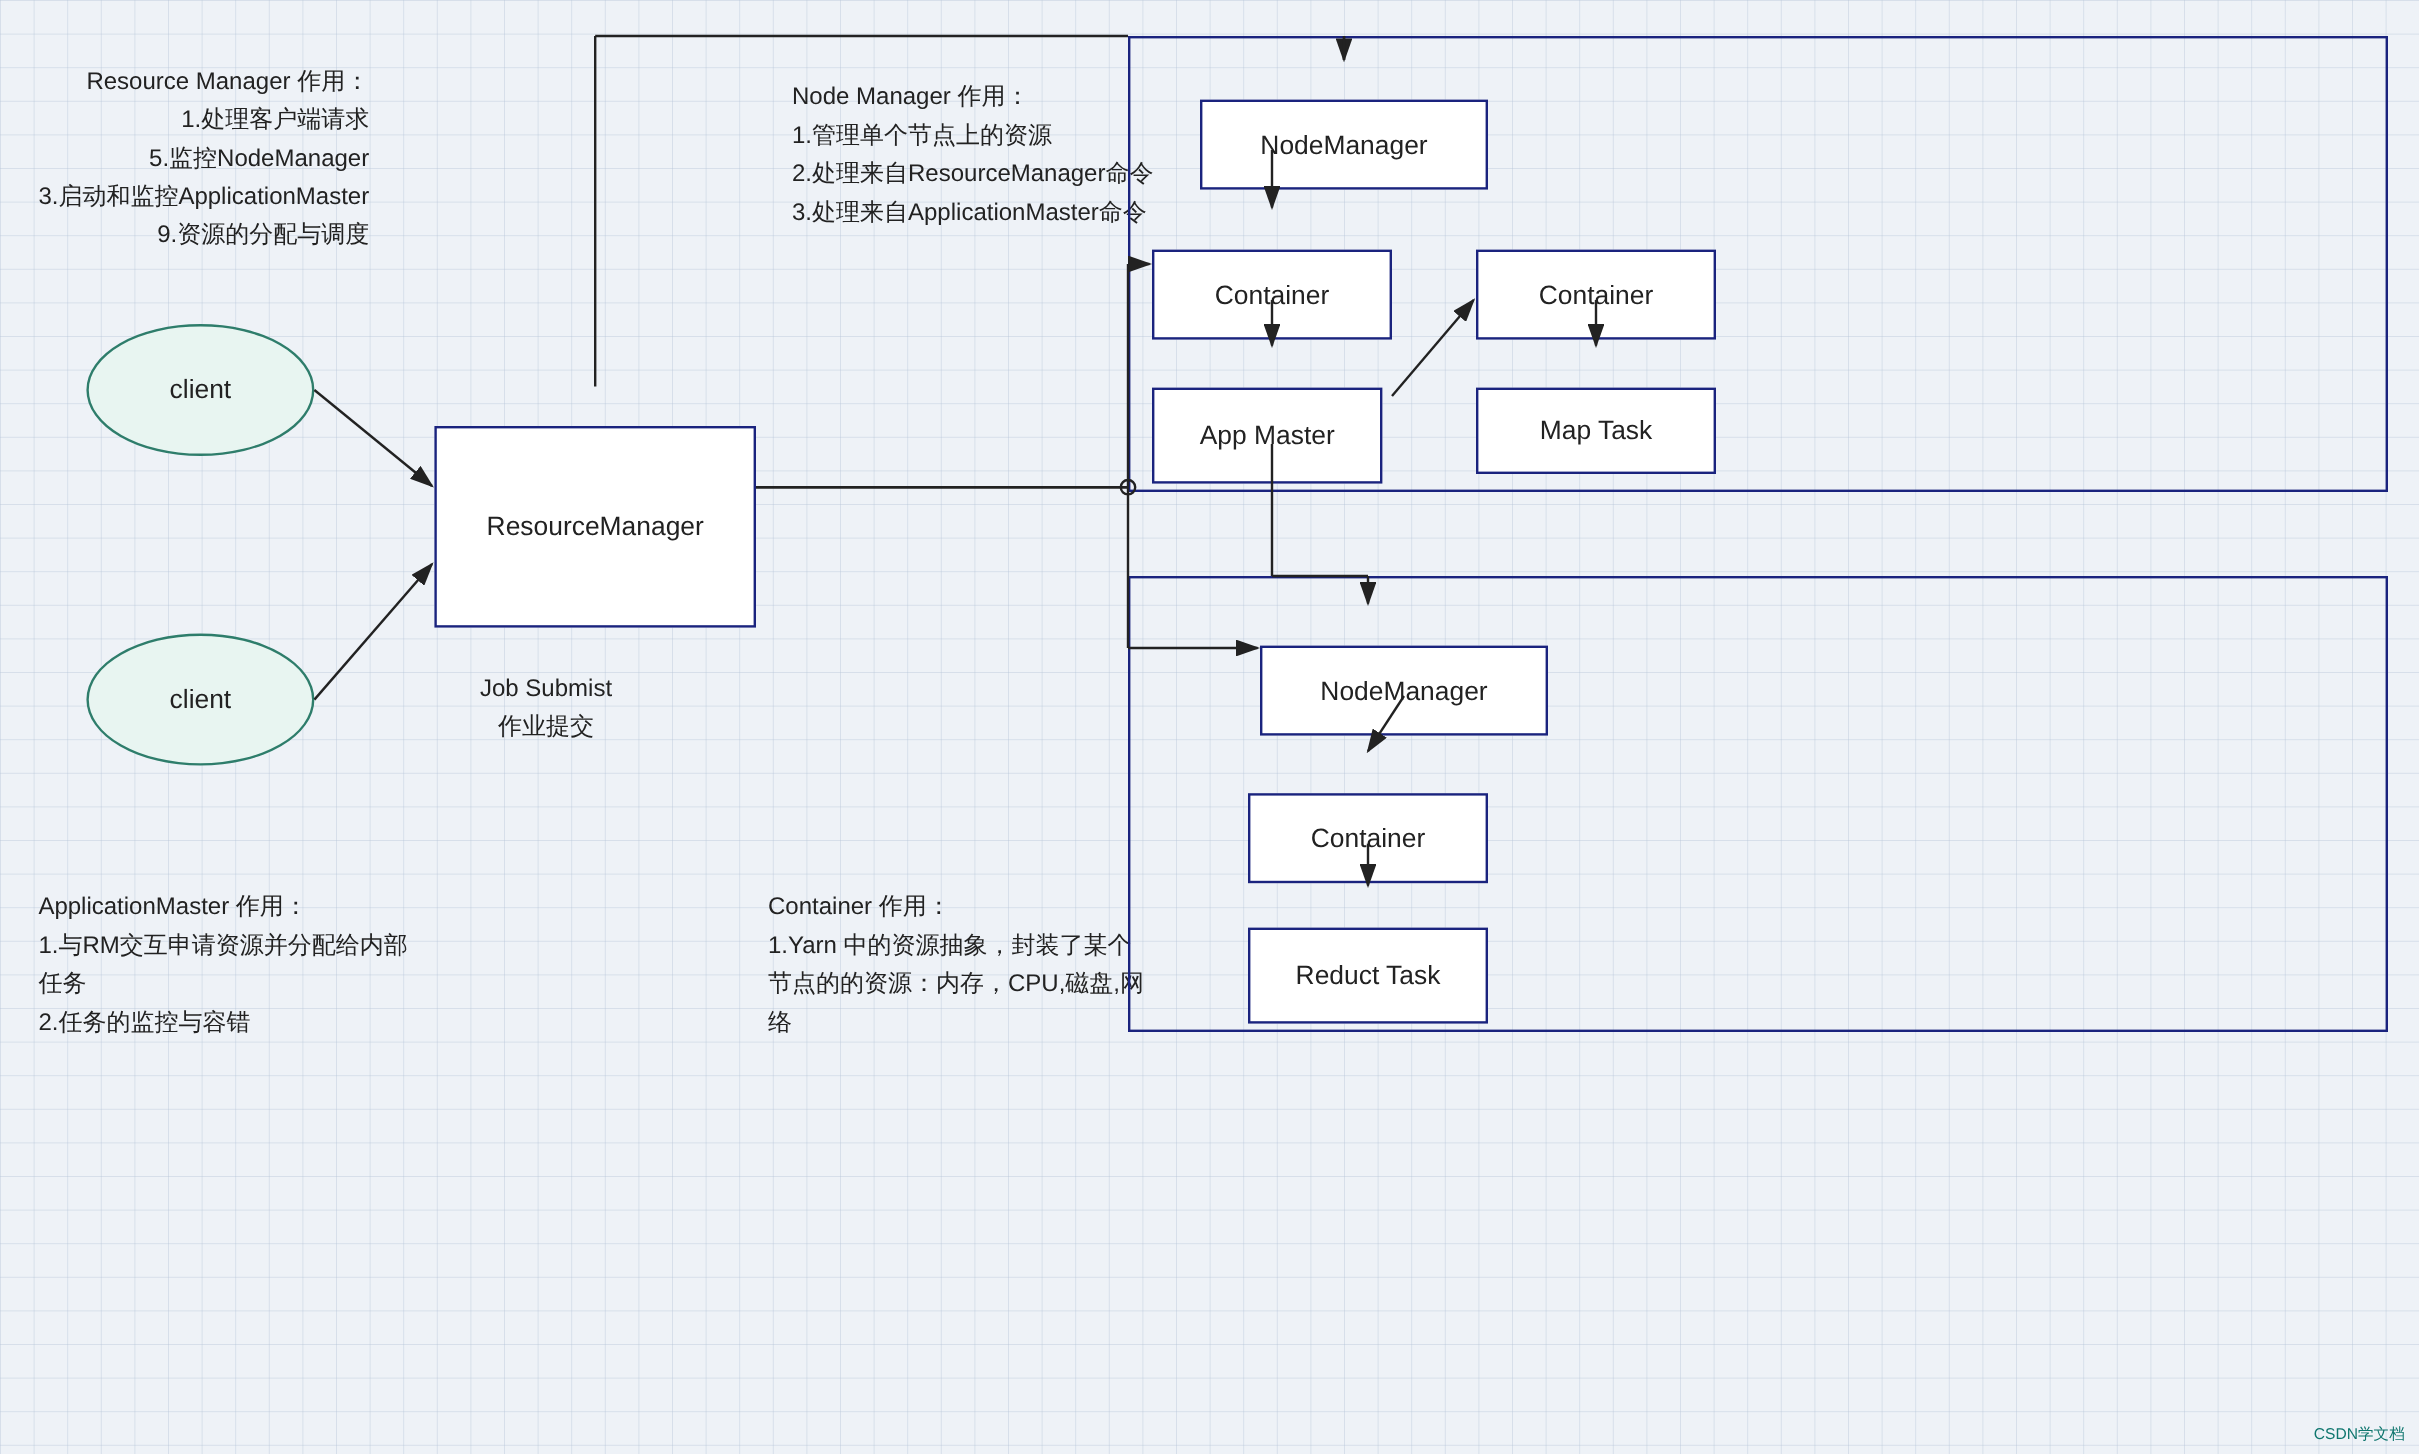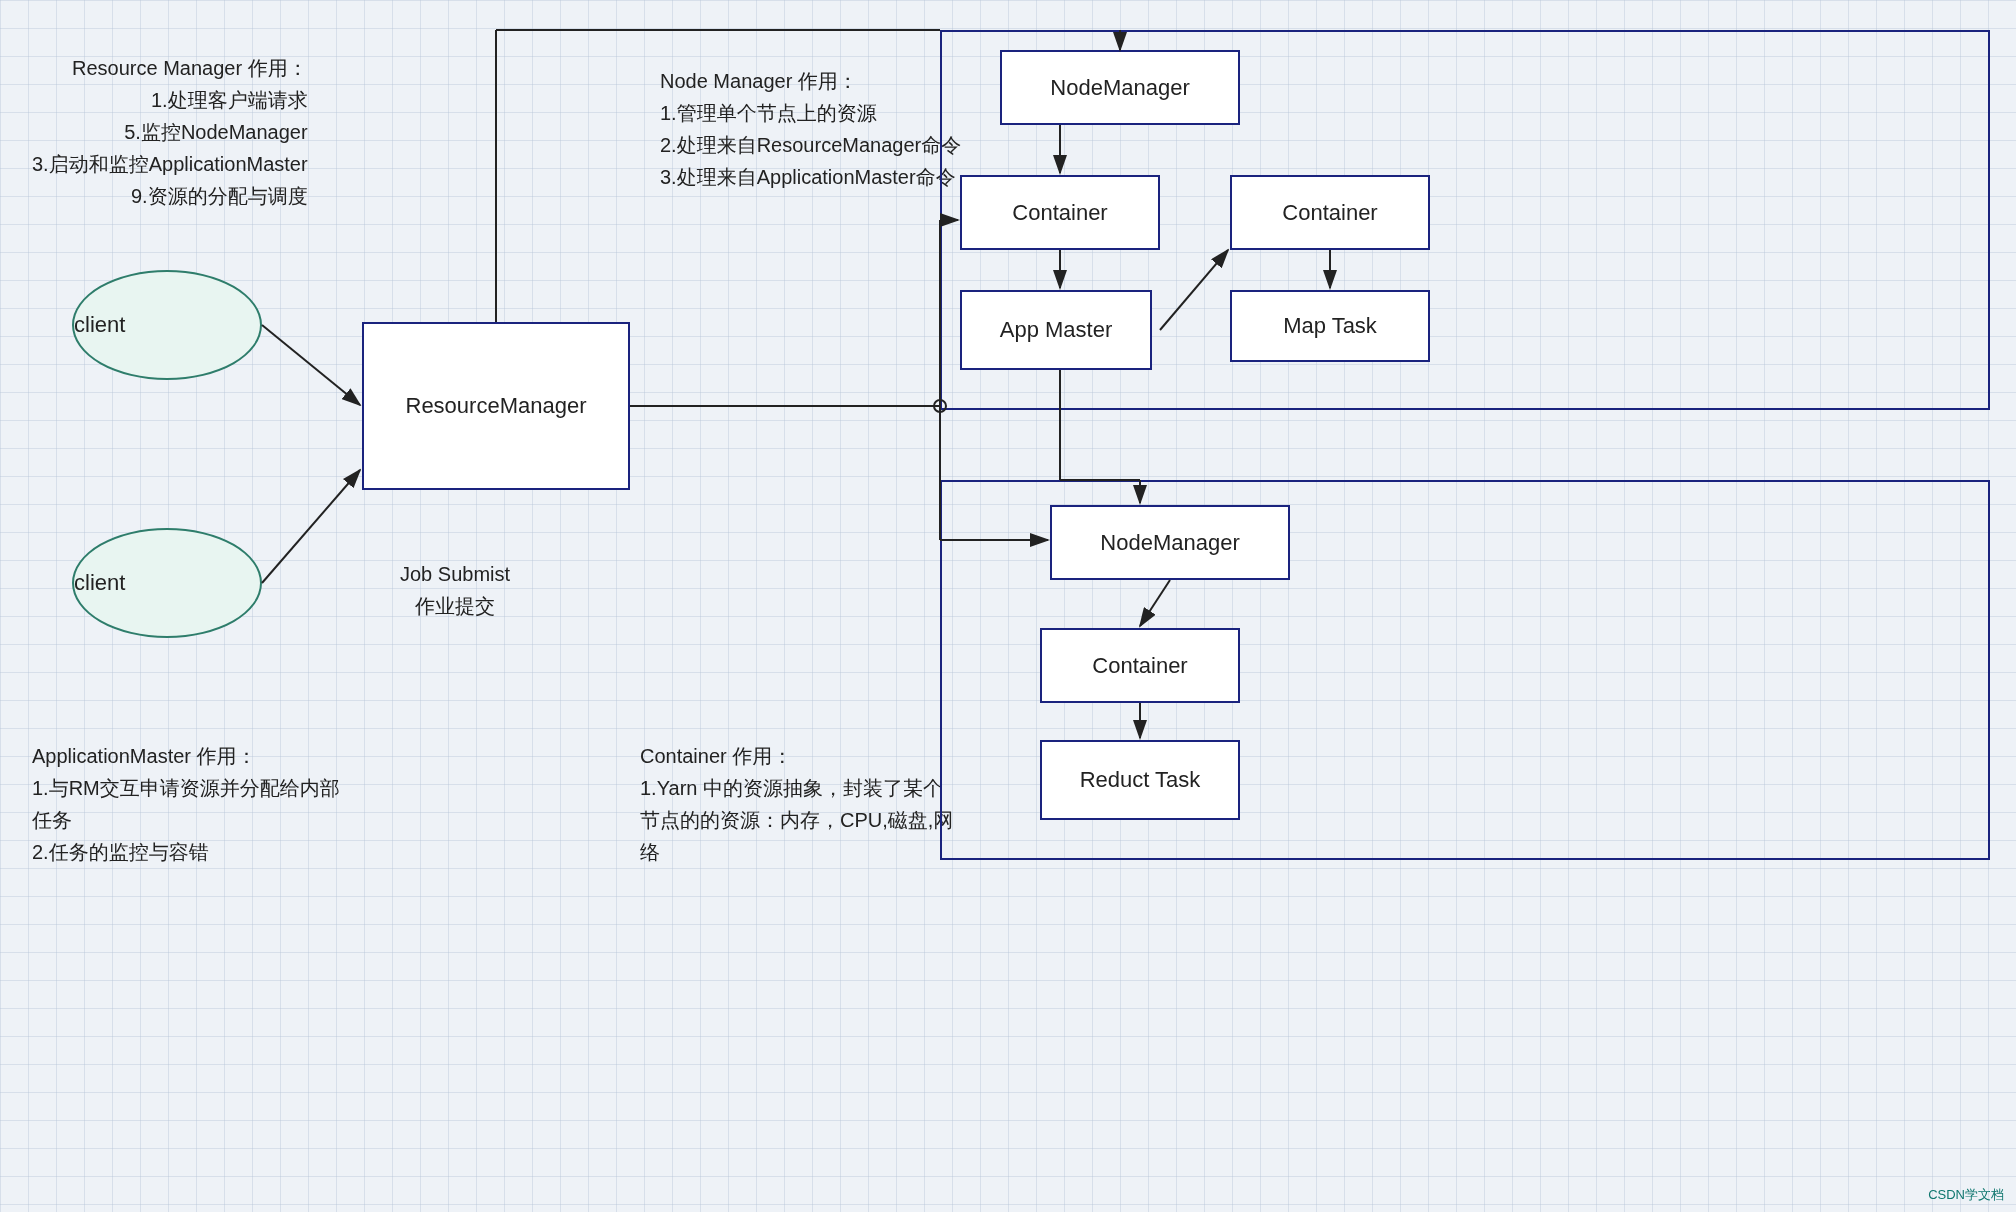--- a/index.html
+++ b/index.html
@@ -32,34 +32,35 @@
     .rect-box {
       position: absolute;
       border: 2.5px solid #1a237e;
       background: white;
       display: flex;
       align-items: center;
       justify-content: center;
       font-size: 22px;
       color: #222;
       font-weight: normal;
+      margin-top: 33px;
     }
     .outer-rect {
       position: absolute;
       border: 2.5px solid #1a237e;
       background: transparent;
     }
     .ellipse {
       position: absolute;
       border: 2.5px solid #2e7d6b;
       background: #e8f5f1;
       border-radius: 50%;
       display: flex;
       align-items: center;
-      justify-content: flex-start;
+      justify-content: center;
       font-size: 22px;
       color: #222;
     }
     svg.arrows {
       position: absolute;
       top: 0; left: 0;
       width: 2016px;
       height: 1212px;
       pointer-events: none;
     }

